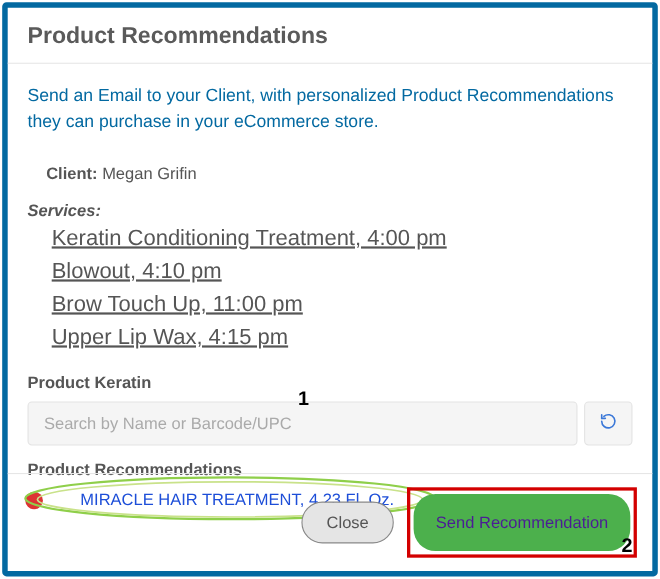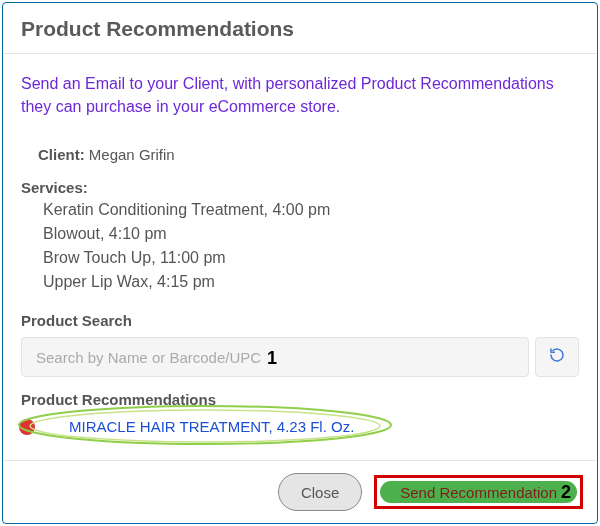--- a/index.html
+++ b/index.html
@@ -8,49 +8,49 @@
     font-family: -apple-system, BlinkMacSystemFont, "Segoe UI", Arial, sans-serif;
     background: #fff;
     width: 600px;
     height: 526px;
     overflow: hidden;
   }
   .dialog {
     width: 596px;
     height: 522px;
     margin: 2px;
-    border: 1px solid #0369a1;
+    border: 5px solid #0369a1;
     border-radius: 4px;
     position: relative;
     background: #fff;
   }
   .dialog-header {
     padding: 14px 18px 12px 18px;
     border-bottom: 1px solid #e6e6e6;
   }
   .dialog-title {
     font-size: 21px;
     font-weight: 600;
     color: #5a5a5a;
     margin: 0;
   }
   .dialog-body {
     padding: 18px 18px 0 18px;
     color: #4a4a4a;
   }
   .intro {
-    color: #6d28d9;
+    color: #0369a1;
     font-size: 16px;
     line-height: 1.45;
     margin: 0 0 28px 0;
   }
   .client-line { font-size: 15px; margin: 0 0 16px 17px; color:#555; }
   .client-label { font-weight: 600; color:#555; }
-  .services-label { font-weight: 600; font-size: 15px; color:#555; margin-bottom: 2px; }
-  .services-list { margin: 0 0 18px 22px; font-size: 16px; color:#555; line-height: 1.5; }
+  .services-label { font-weight: 600; font-size: 15px; color:#555; margin-bottom: 2px; font-style: italic; }
+  .services-list { margin: 0 0 18px 22px; font-size: 20px; color:#555; line-height: 1.5; text-decoration: underline; }
   .section-label { font-weight: 600; font-size: 15px; color:#555; margin: 4px 0 8px 0; }
   .search-row { display: flex; gap: 6px; margin-bottom: 14px; position: relative; }
   .search-input {
     flex: 1;
     height: 40px;
     border: 1px solid #e3e3e3;
     background: #f5f5f5;
     border-radius: 4px;
     padding: 0 14px;
     font-size: 15px;
@@ -114,25 +114,25 @@
     border-radius: 20px;
     font-size: 15px;
     cursor: pointer;
   }
   .send-wrap {
     border: 3px solid #d30000;
     padding: 3px;
     display: inline-flex;
   }
   .btn-send {
-    height: 22px;
+    height: 52px;
     padding: 0 20px 0 20px;
     border: none;
     background: #4cb04c;
-    color: #7f1d1d;
+    color: #4c1d95;
     border-radius: 20px;
     font-size: 15px;
     cursor: pointer;
     white-space: nowrap;
   }
 </style>
 </head>
 <body>
 
 <div class="dialog">
@@ -152,21 +152,21 @@
     <div>
       <div class="services-label">Services:</div>
       <div class="services-list">
         <div>Keratin Conditioning Treatment, 4:00 pm</div>
         <div>Blowout, 4:10 pm</div>
         <div>Brow Touch Up, 11:00 pm</div>
         <div>Upper Lip Wax, 4:15 pm</div>
       </div>
     </div>
 
-    <div class="section-label">Product Search</div>
+    <div class="section-label">Product Keratin</div>
     <div class="search-row">
       <input class="search-input" type="text" placeholder="Search by Name or Barcode/UPC" style="">
       <div class="reset-btn">
         <span>
           <svg viewBox="0 0 24 24" fill="none" stroke="#3b78d8" stroke-width="2.2" stroke-linecap="round">
             <path d="M3 12a9 9 0 1 0 3-6.7"></path>
             <polyline points="3 3 3 8 8 8" fill="none"></polyline>
           </svg>
         </span>
       </div>

